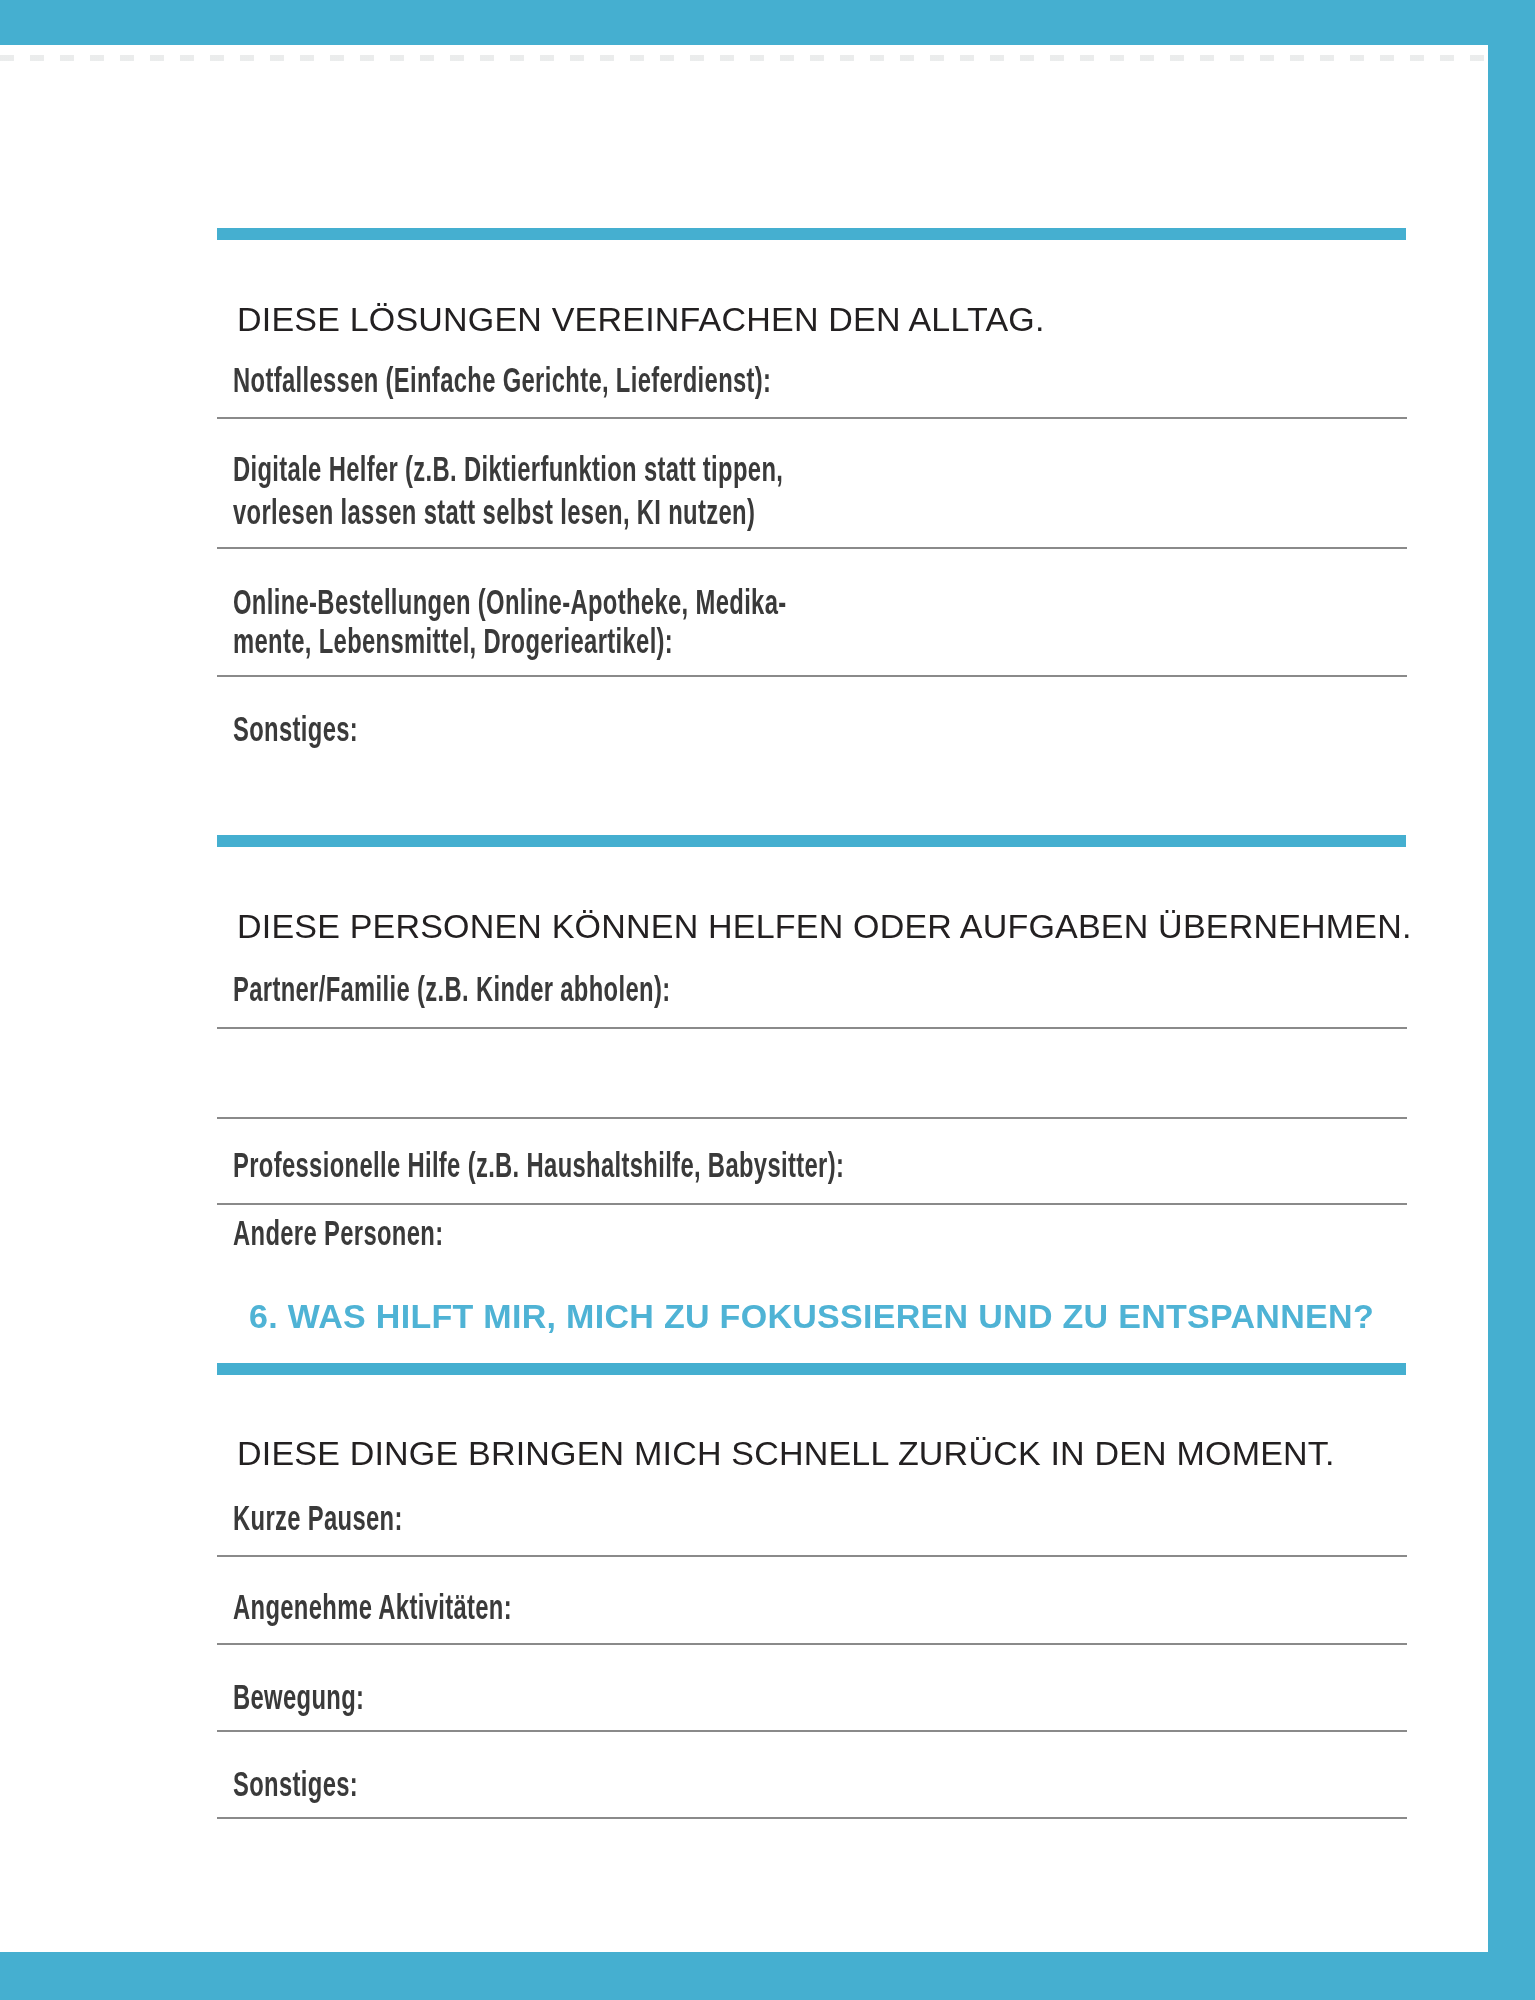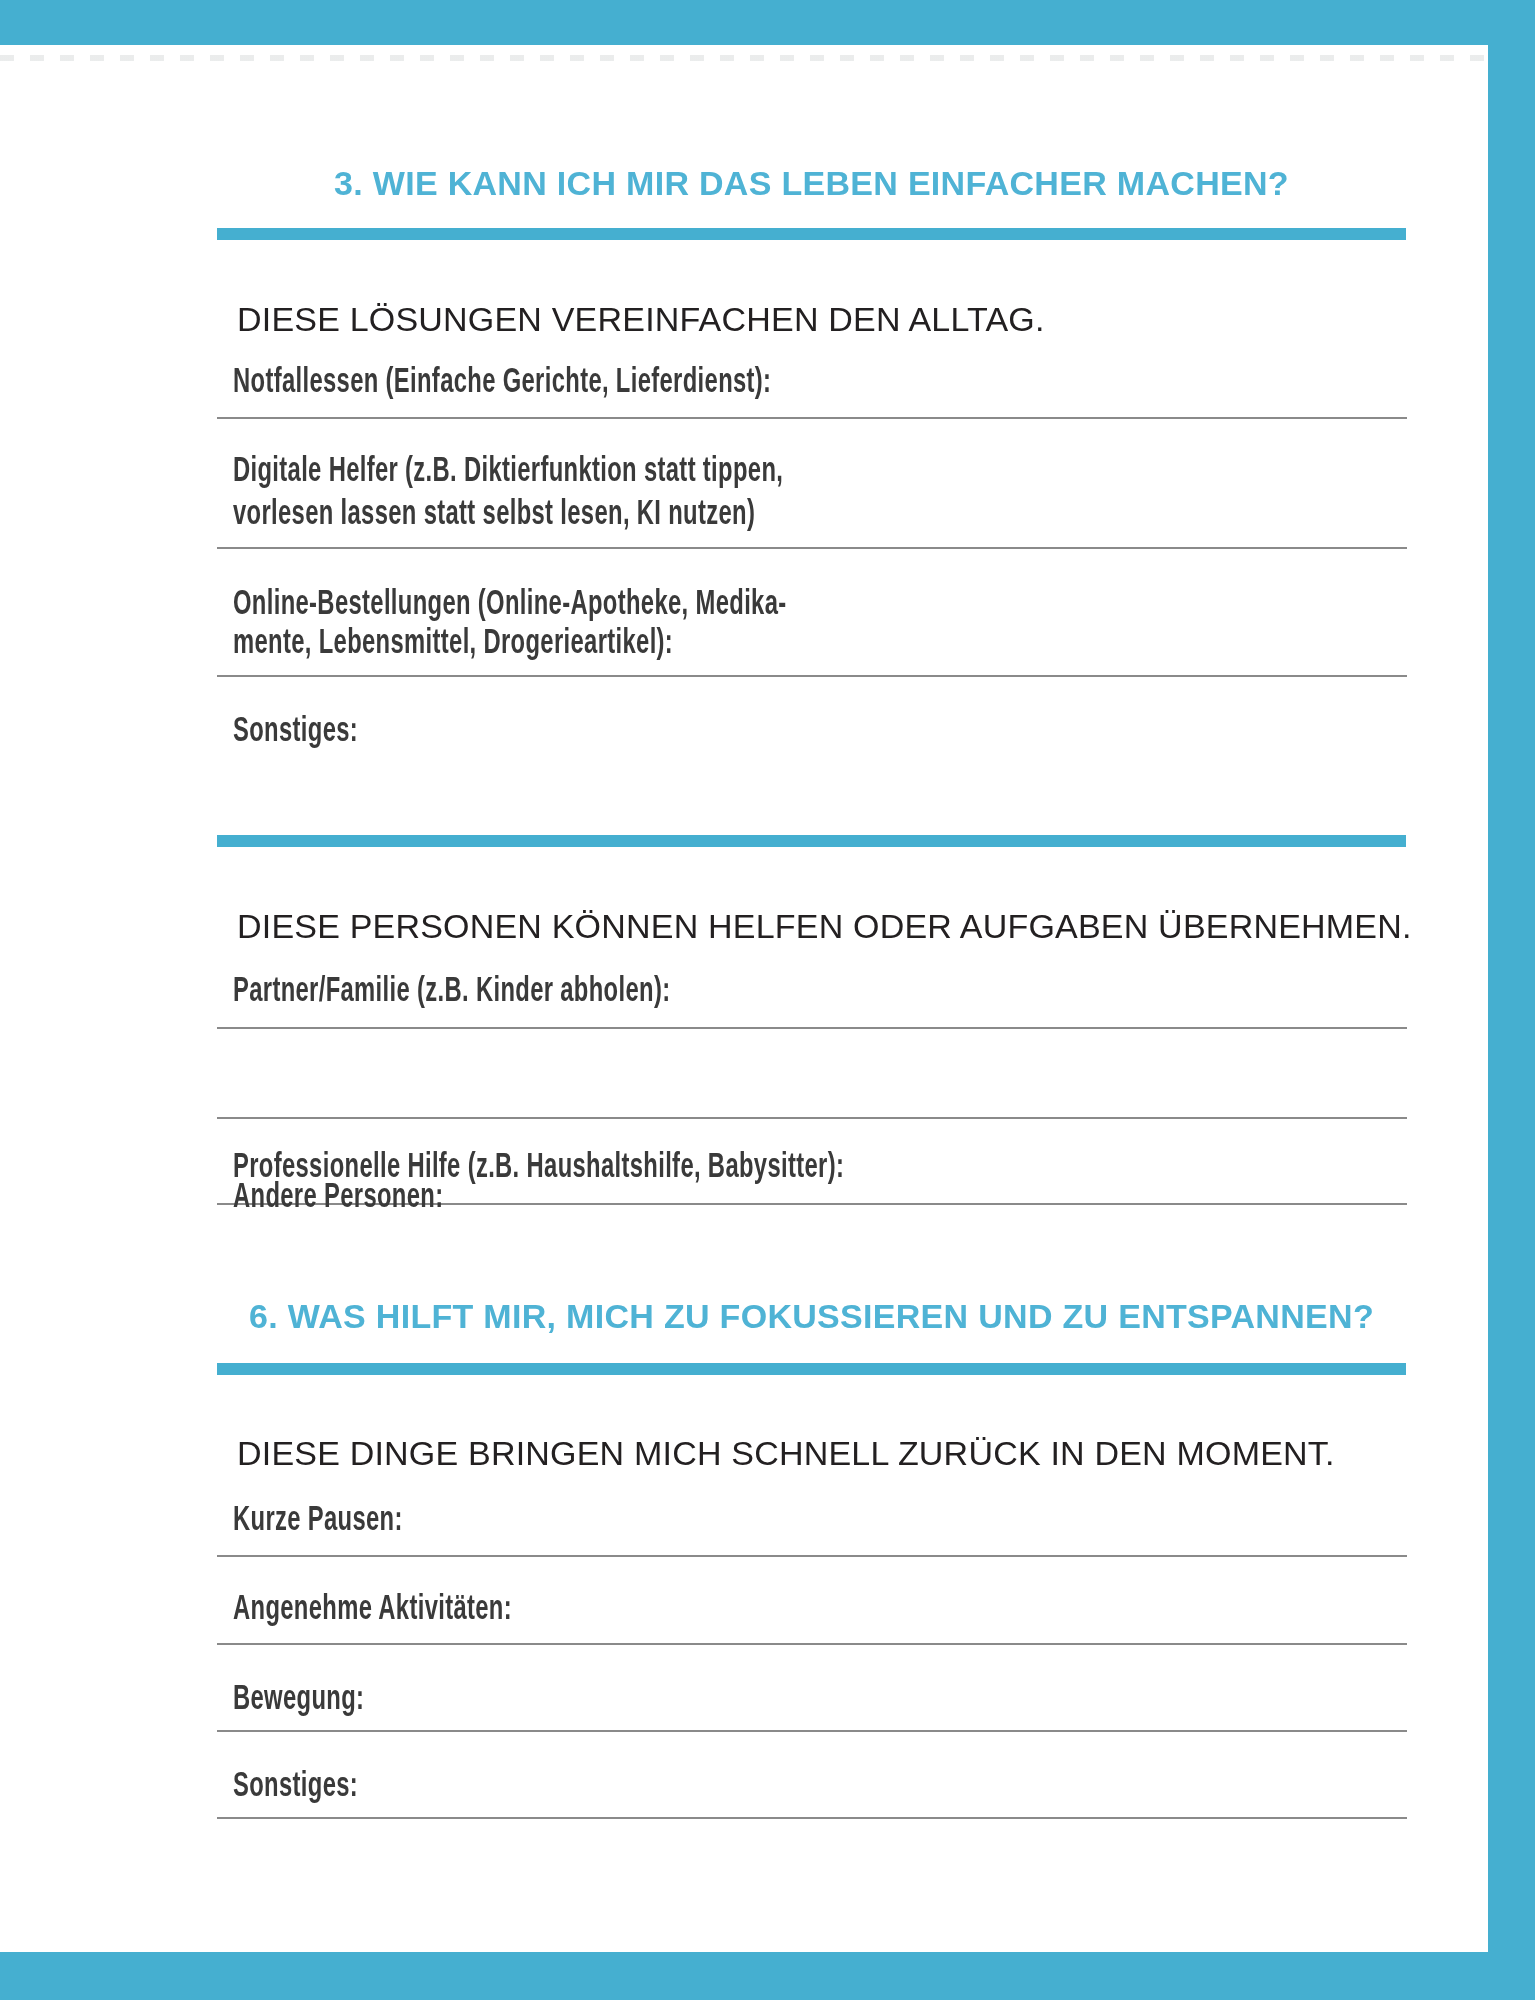--- a/index.html
+++ b/index.html
@@ -56,21 +56,20 @@
 </head>
 <body>
 
 <div id="canvas">
 
   <div class="bar-top"></div>
   <div class="bar-right"></div>
   <div class="bar-bottom"></div>
   <div class="scan-artifact"></div>
 
-  <div class="sec-title" style="top:166px">3. WIE KANN ICH MIR DAS LEBEN EINFACHER MACHEN?</div>
   <div class="sec-bar" style="top:228px"></div>
 
   <div class="sub-heading" style="top:302px">DIESE LÖSUNGEN VEREINFACHEN DEN ALLTAG.</div>
 
   <div class="field-label" style="top:362px">
     <span class="cond">Notfallessen (Einfache Gerichte, Lieferdienst):</span>
   </div>
   <div class="answer-line" style="top:417px"></div>
 
   <div class="field-label" style="top:451px">
@@ -102,21 +101,21 @@
   </div>
   <div class="answer-line" style="top:1027px"></div>
 
   <div class="answer-line" style="top:1117px"></div>
 
   <div class="field-label" style="top:1147px">
     <span class="cond">Professionelle Hilfe (z.B. Haushaltshilfe, Babysitter):</span>
   </div>
   <div class="answer-line" style="top:1203px"></div>
 
-  <div class="field-label" style="top:1177px">
+  <div class="field-label" style="top:1215px">
     <span class="cond">Andere Personen:</span>
   </div>
 
   <div class="sec-title" style="top:1299px">6. WAS HILFT MIR, MICH ZU FOKUSSIEREN UND ZU ENTSPANNEN?</div>
   <div class="sec-bar" style="top:1363px"></div>
 
   <div class="sub-heading" style="top:1436px">DIESE DINGE BRINGEN MICH SCHNELL ZURÜCK IN DEN MOMENT.</div>
 
   <div class="field-label" style="top:1500px">
     <span class="cond">Kurze Pausen:</span>

